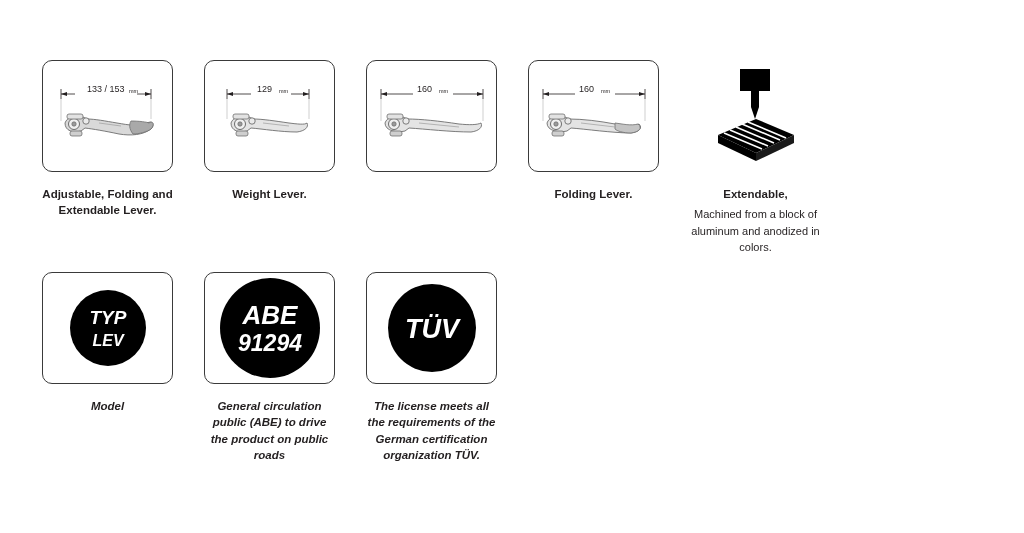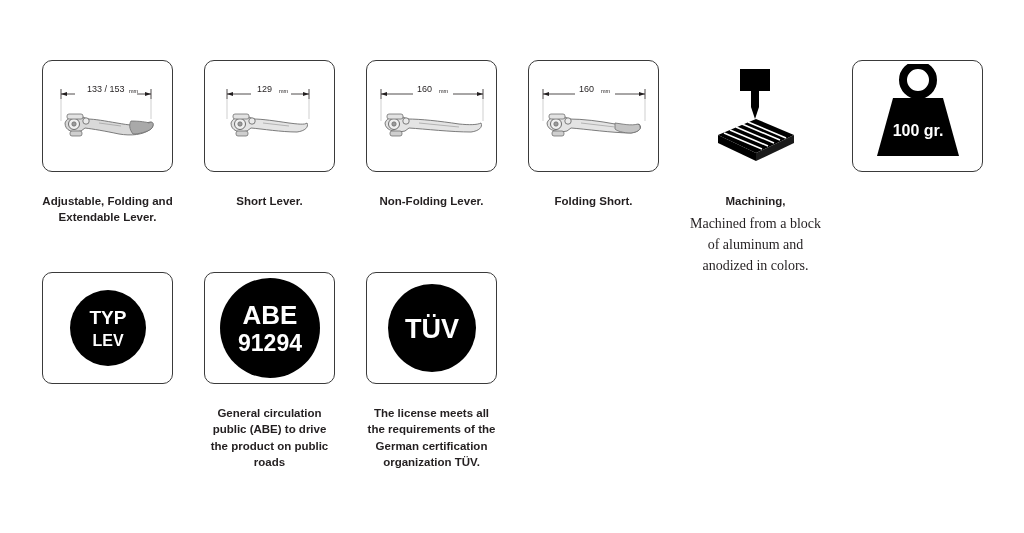--- a/index.html
+++ b/index.html
@@ -24,21 +24,21 @@
     height: 388px;
   }
 
   .row {
     position: absolute;
     display: flex;
     align-items: flex-start;
   }
 
   .row-1 { left: 42px; top: 60px; }
-  .row-2 { left: 42px; top: 272px; }
+  .row-2 { left: 42px; top: 272px; font-style: italic; }
 
   .feature {
     width: 131px;
     margin-right: 31px;
     display: flex;
     flex-direction: column;
     align-items: center;
   }
 
   .card {
@@ -52,38 +52,37 @@
     align-items: center;
     justify-content: center;
     overflow: hidden;
   }
 
   .card.plain {
     border: none;
   }
 
   .caption {
-    margin-top: 21px;
+    margin-top: 14px;
     font-size: 11.5px;
     font-weight: bold;
     line-height: 1.42;
     text-align: center;
     color: #231f20;
     width: 134px;
   }
 
   .subcaption {
     margin-top: 4px;
-    font-size: 14px;
+    font-size: 11px;
     font-weight: normal;
     line-height: 1.5;
     text-align: center;
     color: #231f20;
     width: 146px;
-    font-family: Liberation Serif, serif;
   }
 
   svg { display: block; }
 </style>
 </head>
 <body>
 
 <div class="sheet">
 
   <div class="row row-1">
@@ -136,21 +135,21 @@
             <path d="M26 62 C28 56 36 54 44 56 L48 58 C58 58 70 60 84 62 C92 63 100 64 102 62 C104 66 100 70 92 71 C76 71 58 68 46 67 L42 70 C34 72 26 70 26 62 Z" fill="#e4e4e4" stroke="#6e6e6e" stroke-width="0.9"></path>
             <circle cx="35" cy="63" r="5.5" fill="#f0f0f0" stroke="#5f5f5f" stroke-width="0.9"></circle>
             <circle cx="35" cy="63" r="2.2" fill="#9a9a9a" stroke="#5f5f5f" stroke-width="0.6"></circle>
             <circle cx="47" cy="60" r="3.2" fill="#eaeaea" stroke="#5f5f5f" stroke-width="0.8"></circle>
             <rect x="28" y="53" width="16" height="5" rx="2" fill="#e2e2e2" stroke="#5f5f5f" stroke-width="0.7"></rect>
             <rect x="31" y="70" width="12" height="5" rx="2" fill="#cfcfcf" stroke="#5f5f5f" stroke-width="0.7"></rect>
             <line x1="58" y1="62" x2="84" y2="65" stroke="#9c9c9c" stroke-width="0.7"></line>
           </g>
         </svg>
       </div>
-      <div class="caption">Short Lever.</div>
+      <div class="caption">Weight Lever.</div>
     </div>
 
     <div class="feature">
       <div class="card">
         <svg width="129" height="110" viewBox="0 0 129 110">
           <line x1="14" y1="33" x2="116" y2="33" stroke="#231f20" stroke-width="0.8"></line>
           <line x1="14" y1="28" x2="14" y2="38" stroke="#231f20" stroke-width="0.8"></line>
           <line x1="116" y1="28" x2="116" y2="38" stroke="#231f20" stroke-width="0.8"></line>
           <polygon points="14,33 20,31 20,35" fill="#231f20"></polygon>
           <polygon points="116,33 110,31 110,35" fill="#231f20"></polygon>
@@ -163,21 +162,20 @@
             <path d="M18 62 C20 56 28 54 36 56 L40 58 C54 58 72 60 92 63 C102 64 110 64 114 62 C116 66 112 70 104 71 C84 71 58 68 42 67 L38 70 C30 72 18 70 18 62 Z" fill="#e4e4e4" stroke="#6e6e6e" stroke-width="0.9"></path>
             <circle cx="27" cy="63" r="5.5" fill="#f0f0f0" stroke="#5f5f5f" stroke-width="0.9"></circle>
             <circle cx="27" cy="63" r="2.2" fill="#9a9a9a" stroke="#5f5f5f" stroke-width="0.6"></circle>
             <circle cx="39" cy="60" r="3.2" fill="#eaeaea" stroke="#5f5f5f" stroke-width="0.8"></circle>
             <rect x="20" y="53" width="16" height="5" rx="2" fill="#e2e2e2" stroke="#5f5f5f" stroke-width="0.7"></rect>
             <rect x="23" y="70" width="12" height="5" rx="2" fill="#cfcfcf" stroke="#5f5f5f" stroke-width="0.7"></rect>
             <line x1="52" y1="62" x2="92" y2="66" stroke="#9c9c9c" stroke-width="0.7"></line>
           </g>
         </svg>
       </div>
-      <div class="caption">Non-Folding Lever.</div>
     </div>
 
     <div class="feature">
       <div class="card">
         <svg width="129" height="110" viewBox="0 0 129 110">
           <line x1="14" y1="33" x2="116" y2="33" stroke="#231f20" stroke-width="0.8"></line>
           <line x1="14" y1="28" x2="14" y2="38" stroke="#231f20" stroke-width="0.8"></line>
           <line x1="116" y1="28" x2="116" y2="38" stroke="#231f20" stroke-width="0.8"></line>
           <polygon points="14,33 20,31 20,35" fill="#231f20"></polygon>
           <polygon points="116,33 110,31 110,35" fill="#231f20"></polygon>
@@ -191,21 +189,21 @@
             <path d="M86 62 C94 63 102 65 109 63 C114 67 110 71 102 72 C94 72 88 70 86 68 Z" fill="#c4c4c4" stroke="#6e6e6e" stroke-width="0.8"></path>
             <circle cx="27" cy="63" r="5.5" fill="#f0f0f0" stroke="#5f5f5f" stroke-width="0.9"></circle>
             <circle cx="27" cy="63" r="2.2" fill="#9a9a9a" stroke="#5f5f5f" stroke-width="0.6"></circle>
             <circle cx="39" cy="60" r="3.2" fill="#eaeaea" stroke="#5f5f5f" stroke-width="0.8"></circle>
             <rect x="20" y="53" width="16" height="5" rx="2" fill="#e2e2e2" stroke="#5f5f5f" stroke-width="0.7"></rect>
             <rect x="23" y="70" width="12" height="5" rx="2" fill="#cfcfcf" stroke="#5f5f5f" stroke-width="0.7"></rect>
             <line x1="52" y1="62" x2="86" y2="66" stroke="#9c9c9c" stroke-width="0.7"></line>
           </g>
         </svg>
       </div>
-      <div class="caption">Folding Short.</div>
+      <div class="caption">Folding Lever.</div>
     </div>
 
     <div class="feature">
       <div class="card plain">
         <svg width="120" height="110" viewBox="0 0 120 110">
 
           <rect x="44" y="8" width="30" height="22" fill="#000000"></rect>
           <rect x="55" y="30" width="8" height="16" fill="#000000"></rect>
           <polygon points="55,46 63,46 59,58" fill="#000000"></polygon>
 
@@ -215,46 +213,40 @@
 
           <g stroke="#ffffff" stroke-width="1.6">
             <line x1="40" y1="66" x2="78" y2="82"></line>
             <line x1="46" y1="63" x2="84" y2="79"></line>
             <line x1="52" y1="61" x2="90" y2="77"></line>
             <line x1="34" y1="69" x2="72" y2="85"></line>
             <line x1="28" y1="72" x2="66" y2="88"></line>
           </g>
         </svg>
       </div>
-      <div class="caption">Machining,</div>
+      <div class="caption">Extendable,</div>
       <div class="subcaption">Machined from a block of aluminum and anodized in colors.</div>
     </div>
 
     <div class="feature">
-      <div class="card">
-        <svg width="118" height="104" viewBox="0 0 118 104">
-          <path d="M59 16 m-15 0 a15 15 0 1 1 30 0 a15 15 0 1 1 -30 0" fill="none" stroke="#000000" stroke-width="8"></path>
-          <path d="M34 34 L84 34 L100 92 L18 92 Z" fill="#000000"></path>
-          <text x="59" y="72" text-anchor="middle" font-family="Liberation Sans, sans-serif" font-size="16" font-weight="bold" fill="#ffffff">100 gr.</text>
-        </svg>
-      </div>
     </div>
 
   </div>
 
   <div class="row row-2">
 
     <div class="feature">
       <div class="card">
         <svg width="110" height="104" viewBox="0 0 110 104">
           <circle cx="55" cy="52" r="38" fill="#000000"></circle>
           <text x="55" y="48" text-anchor="middle" font-family="Liberation Sans, sans-serif" font-size="19" font-weight="bold" fill="#ffffff">TYP</text>
           <text x="55" y="70" text-anchor="middle" font-family="Liberation Sans, sans-serif" font-size="16" font-weight="bold" fill="#ffffff">LEV</text>
         </svg>
       </div>
+      <div class="caption">Model</div>
     </div>
 
     <div class="feature">
       <div class="card">
         <svg width="118" height="108" viewBox="0 0 118 108">
           <circle cx="59" cy="54" r="50" fill="#000000"></circle>
           <text x="59" y="50" text-anchor="middle" font-family="Liberation Sans, sans-serif" font-size="26" font-weight="bold" fill="#ffffff">ABE</text>
           <text x="59" y="77" text-anchor="middle" font-family="Liberation Sans, sans-serif" font-size="23" font-weight="bold" fill="#ffffff">91294</text>
         </svg>
       </div>

